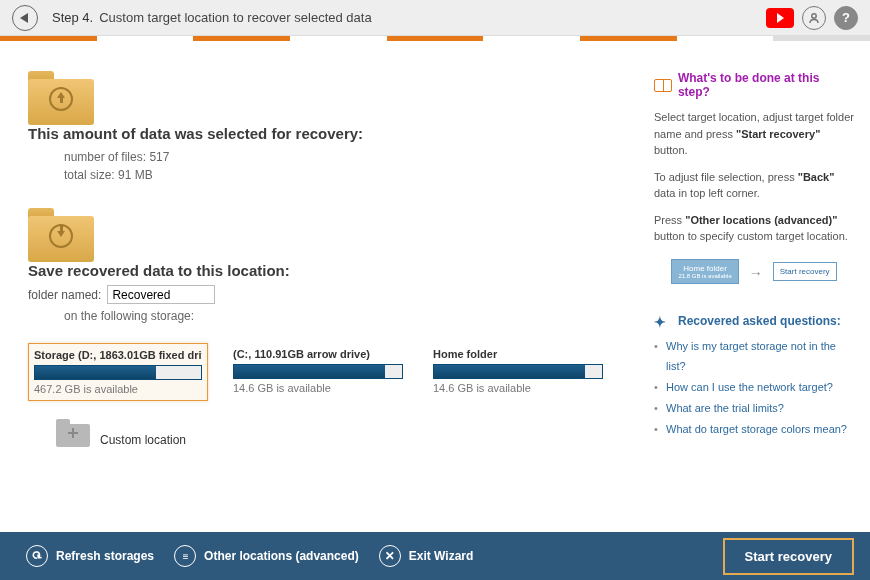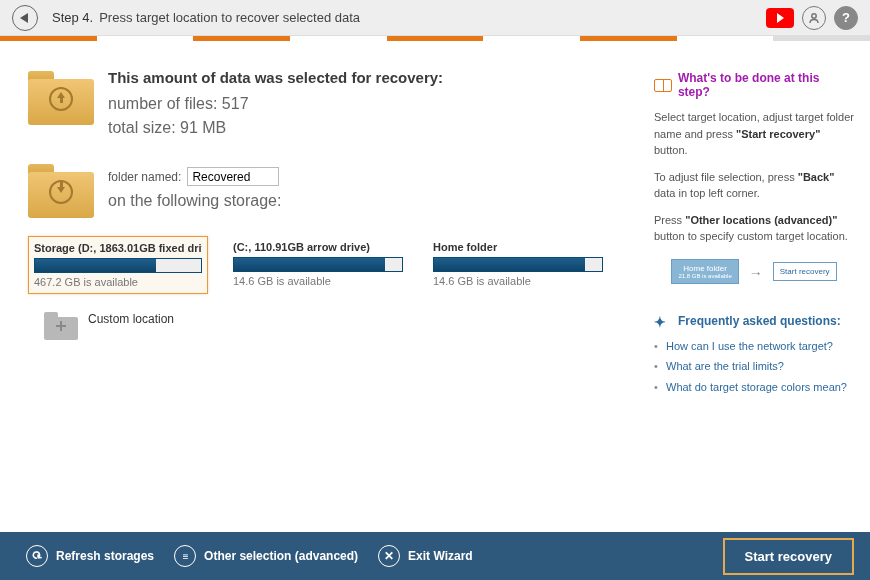--- a/index.html
+++ b/index.html
@@ -23,46 +23,46 @@
 .prog-done { background: #e67817; }
 .prog-todo { background: #ddd; }
 .prog-sep { width: 6px; background: #fff; flex: none; }
 
 
 .content { display: flex; height: calc(100% - 41px - 48px); }
 .main { flex: 1; padding: 28px 16px 10px 28px; }
 .side { width: 224px; padding: 30px 16px 10px 8px; font-size: 11px; color: #555; }
 
 
-.section { display: flex; margin-bottom: 22px; }
+.section { display: flex; margin-bottom: 22px; flex-direction: column; }
 .folder-icon { width: 66px; height: 56px; margin-right: 14px; position: relative; flex-shrink: 0; }
 .folder-body { position: absolute; bottom: 0; left: 0; width: 66px; height: 46px; background: linear-gradient(#f0c574, #d9a848); border-radius: 3px; }
 .folder-tab { position: absolute; top: 2px; left: 0; width: 26px; height: 10px; background: linear-gradient(#e6b85f, #d9a848); border-radius: 3px 3px 0 0; }
 .folder-circle { position: absolute; top: 18px; left: 21px; width: 24px; height: 24px; border: 2px solid #a37a2e; border-radius: 50%; }
 .folder-arrow-up { position: absolute; top: 23px; left: 29px; width: 0; height: 0; border-left: 4px solid transparent; border-right: 4px solid transparent; border-bottom: 6px solid #a37a2e; }
 .folder-arrow-up::after { content:""; position: absolute; left: -1.5px; top: 5px; width: 3px; height: 6px; background: #a37a2e; }
 .folder-arrow-down { position: absolute; top: 25px; left: 29px; width: 0; height: 0; border-left: 4px solid transparent; border-right: 4px solid transparent; border-top: 6px solid #a37a2e; }
 .folder-arrow-down::before { content:""; position: absolute; left: -1.5px; top: -11px; width: 3px; height: 6px; background: #a37a2e; }
 .section h2 { font-size: 15px; font-weight: bold; color: #3b3b3b; margin-bottom: 6px; }
-.section .meta { font-size: 16px; color: #666; line-height: 1.5; }
+.section .meta { font-size: 12px; color: #666; line-height: 1.5; margin-left: 36px; }
 .folder-input-row { margin: 5px 0 3px; display: flex; align-items: center; gap: 6px; }
 .folder-input-row label { color: #555; }
-.folder-input-row input { border: 1px solid #bbb; padding: 2px 4px; font-size: 12px; width: 92px; height: 19px; }
+.folder-input-row input { border: 1px solid #bbb; padding: 2px 4px; font-size: 12px; width: 108px; height: 19px; }
 
 
 .storages { display: flex; gap: 20px; margin-bottom: 18px; margin-top: -4px; }
 .storage { width: 180px; padding: 5px; cursor: pointer; }
 .storage.selected { border: 1px solid #e69a3d; background: #fdf8ef; box-shadow: 0 0 3px rgba(230,154,61,0.4); }
 .storage-title { font-size: 11px; margin-bottom: 4px; font-weight: bold; color: #333; white-space: nowrap; overflow: hidden; }
 .storage-bar { height: 15px; border: 1px solid #0b4a73; background: #eee; position: relative; margin-bottom: 3px; }
 .storage-fill { height: 100%; background: linear-gradient(#1e5f8e, #0e4569); }
 .storage-avail { font-size: 11px; color: #777; }
 
 
-.custom-row { display: flex; align-items: flex-start; gap: 10px; margin-left: 16px; }
+.custom-row { display: flex; align-items: flex-end; gap: 10px; margin-left: 28px; }
 .small-folder { width: 34px; height: 28px; position: relative; }
 .small-folder .sf-body { position: absolute; bottom: 0; width: 34px; height: 23px; background: #b8b8b8; border-radius: 2px; }
 .small-folder .sf-tab { position: absolute; top: 0; width: 14px; height: 6px; background: #b8b8b8; border-radius: 2px 2px 0 0; }
 .small-folder .sf-plus { position: absolute; top: 9px; left: 12px; width: 10px; height: 10px; }
 .small-folder .sf-plus::before, .small-folder .sf-plus::after { content:""; position: absolute; background: #888; }
 .small-folder .sf-plus::before { left: 4px; top: 0; width: 2px; height: 10px; }
 .small-folder .sf-plus::after { left: 0; top: 4px; width: 10px; height: 2px; }
 
 
 .side-h { display: flex; align-items: center; gap: 6px; font-weight: bold; color: #a21caf; font-size: 12px; margin-bottom: 10px; }
@@ -91,21 +91,21 @@
 .list-sym { font-size: 10px; letter-spacing: -1px; }
 </style>
 </head>
 <body>
 
 <div class="header">
   <div class="back-btn">
       <div class="back-arrow"></div>
     </div>
   <span class="step-label">Step 4.</span>
-  <span class="step-desc">Press target location to recover selected data</span>
+  <span class="step-desc">Custom target location to recover selected data</span>
   <div class="header-right">
     <div class="yt-icon"></div>
     <div class="user-icon">
       <svg width="12" height="12" viewBox="0 0 12 12">
           <circle cx="6" cy="4" r="2.2" fill="none" stroke="#777" stroke-width="1.5"></circle>
           <path d="M2 11c0-2.2 1.8-3.5 4-3.5s4 1.3 4 3.5" fill="none" stroke="#777" stroke-width="1.5"></path>
         </svg>
     </div>
     <div class="help-icon">?</div>
   </div>
@@ -143,20 +143,21 @@
     </div>
 
     <div class="section">
       <div class="folder-icon">
         <div class="folder-tab"></div>
           <div class="folder-body"></div>
           <div class="folder-circle"></div>
           <div class="folder-arrow-down"></div>
       </div>
       <div>
+        <h2>Save recovered data to this location:</h2>
         <div class="folder-input-row">
           <label>folder named:</label>
           <input type="text" value="Recovered" style="">
         </div>
         <div class="meta">on the following storage:</div>
       </div>
     </div>
 
     <div class="storages">
       <div class="storage selected">
@@ -203,42 +204,43 @@
     <div class="mini-preview">
       <div class="mini-btn">
         <div>Home folder</div>
         <div style="font-size:6px">21.8 GB is available</div>
       </div>
       <span class="arrow-right">→</span>
       <div class="mini-btn outline">Start recovery</div>
     </div>
     <div class="faq-h">
       <span class="faq-icon">✦</span>
-      <span>Frequently asked questions:</span>
+      <span>Recovered asked questions:</span>
     </div>
     <ul>
+      <li><a href="#">Why is my target storage not in the list?</a></li>
       <li><a href="#">How can I use the network target?</a></li>
       <li><a href="#">What are the trial limits?</a></li>
       <li><a href="#">What do target storage colors mean?</a></li>
     </ul>
   </div>
 </div>
 
 <div class="footer">
   <div class="fbtn">
     <div class="ficon">
         <span class="refresh-sym">⟳</span>
       </div>
     <span>Refresh storages</span>
   </div>
   <div class="fbtn">
     <div class="ficon">
         <span class="list-sym">≡</span>
       </div>
-    <span>Other selection (advanced)</span>
+    <span>Other locations (advanced)</span>
   </div>
   <div class="fbtn">
     <div class="ficon">✕</div>
     <span>Exit Wizard</span>
   </div>
   <div class="start-btn">
     <span>Start recovery</span>
   </div>
 </div>
 

